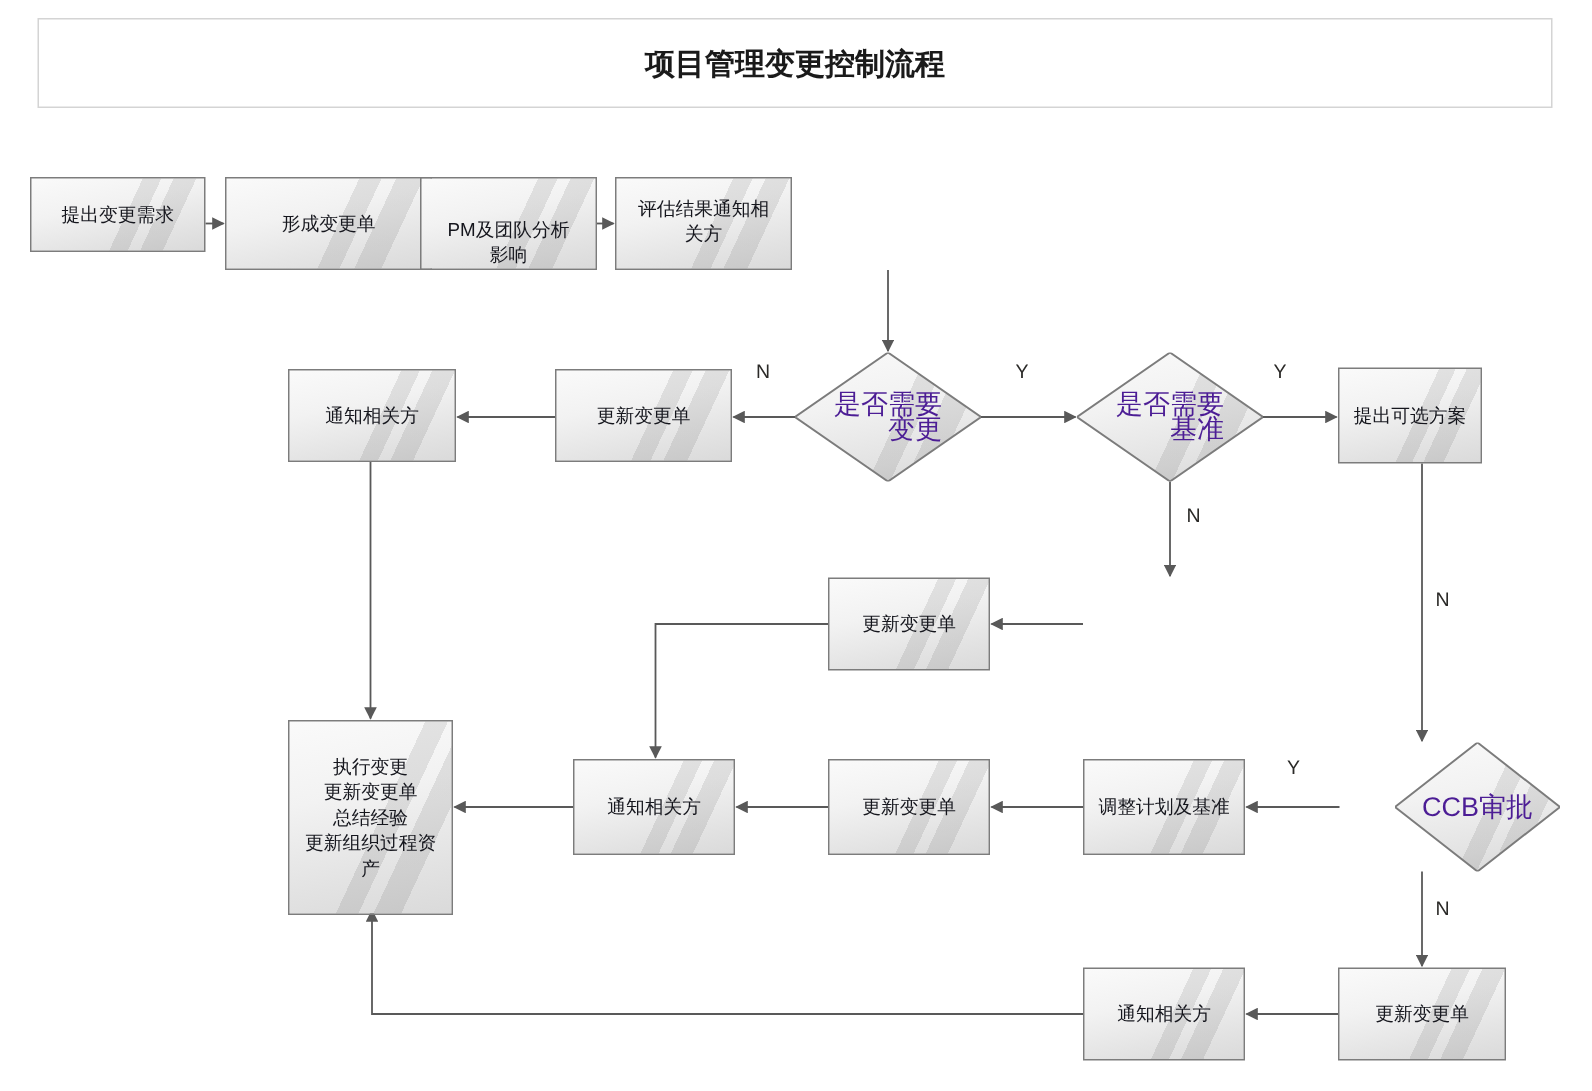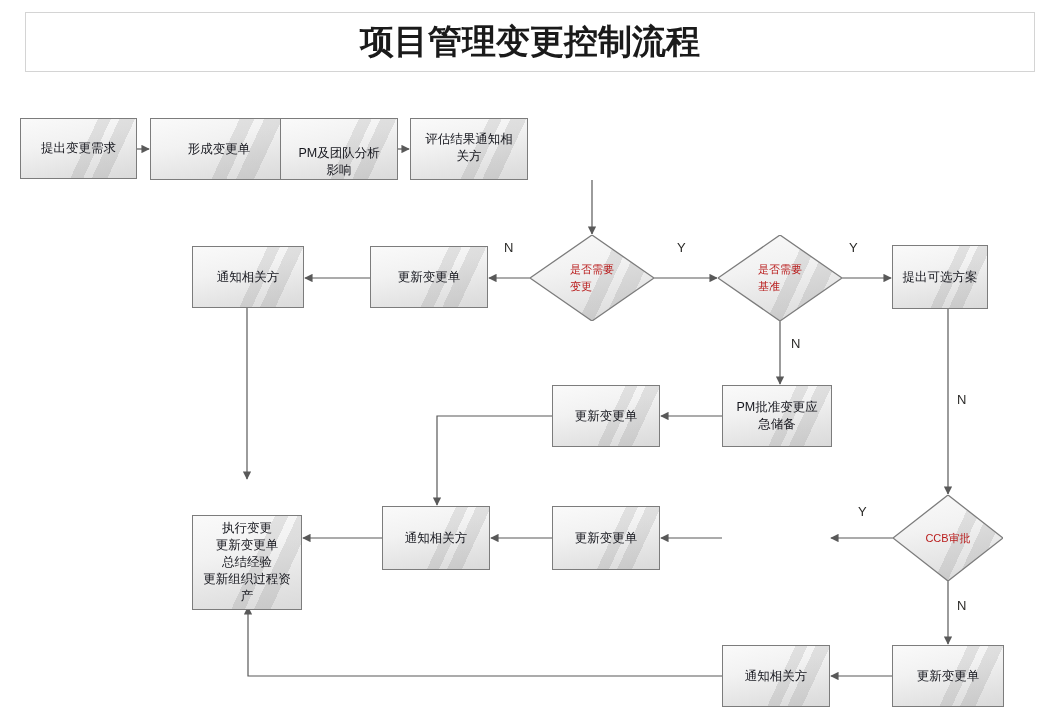--- a/index.html
+++ b/index.html
@@ -25,21 +25,21 @@
     width: 1010px;
     height: 60px;
     border: 1px solid #d4d4d4;
     background: #ffffff;
     box-sizing: border-box;
     display: flex;
     align-items: center;
     justify-content: center;
   }
   #title-text {
-    font-size: 34px;
+    font-size: 20px;
     font-weight: bold;
     color: #1a1a1a;
     letter-spacing: 0px;
     font-family: "DejaVu Sans", "Liberation Sans", sans-serif;
   }
   
   .node {
     position: absolute;
     box-sizing: border-box;
     border: 1px solid #7c7c7c;
@@ -92,25 +92,25 @@
     inset: 0;
     z-index: 1;
   }
   .diamond .dlbl {
     position: absolute;
     inset: 0;
     z-index: 2;
     display: flex;
     align-items: center;
     justify-content: center;
-    font-size: 11px;
+    font-size: 18px;
     line-height: 17px;
-    color: #b91c1c;
+    color: #4c1d95;
     white-space: pre-line;
-    text-align: left;
+    text-align: right;
   }
   
   .conn-label {
     position: absolute;
     font-size: 13px;
     color: #2b2a28;
     font-family: "Liberation Sans", "DejaVu Sans", sans-serif;
     z-index: 5;
   }
   #edges {
@@ -172,21 +172,21 @@
       <path d="M247,308 L247,479"></path>
 
       <path d="M948,581 L948,644"></path>
 
       <path d="M892,676 L831,676"></path>
 
       <path d="M722,676 L248,676 L248,607"></path>
     </g>
   </svg>
 
-  <div class="node proc" style="left:20px; top:118px; width:117px; height:61px;">
+  <div class="node proc" style="left:20px; top:118px; width:117px; height:50px;">
     <span class="lbl">提出变更需求</span>
   </div>
 
   <div class="node proc" style="left:150px; top:118px; width:138px; height:62px;">
     <span class="lbl">形成变更单</span>
   </div>
 
   <div class="node proc" style="left:280px; top:118px; width:118px; height:62px;align-items:flex-end;">
     <span class="lbl">PM及团队分析
 影响</span>
@@ -220,47 +220,46 @@
   </div>
 
   <div class="node proc" style="left:370px; top:246px; width:118px; height:62px;">
     <span class="lbl">更新变更单</span>
   </div>
 
   <div class="node proc" style="left:192px; top:246px; width:112px; height:62px;">
     <span class="lbl">通知相关方</span>
   </div>
 
-  <div class="node proc" style="left:722px; top:385px; width:110px; height:62px;">
-    <span class="lbl">PM批准变更应
-急储备</span>
-  </div>
 
   <div class="node proc" style="left:552px; top:385px; width:108px; height:62px;">
     <span class="lbl">更新变更单</span>
   </div>
 
-  <div class="node proc" style="left:192px; top:480px; width:110px; height:95px;margin-top:35px;">
+  <div class="node proc" style="left:192px; top:480px; width:110px; height:130px;">
     <span class="lbl">执行变更
 更新变更单
 总结经验
 更新组织过程资
 产</span>
   </div>
 
   <div class="node proc" style="left:382px; top:506px; width:108px; height:64px;">
     <span class="lbl">通知相关方</span>
   </div>
 
   <div class="node proc" style="left:552px; top:506px; width:108px; height:64px;">
     <span class="lbl">更新变更单</span>
   </div>
 
-
-  <div class="diamond" style="left:893px; top:495px; width:110px; height:86px;text-decoration:underline;">
+  <div class="node proc" style="left:722px; top:506px; width:108px; height:64px;">
+    <span class="lbl">调整计划及基准</span>
+  </div>
+
+  <div class="diamond" style="left:930px; top:495px; width:110px; height:86px;text-decoration:underline;">
     <div class="dshape"></div>
     <svg class="dborder" viewBox="0 0 110 86" preserveAspectRatio="none">
       <polygon points="55,0 110,43 55,86 0,43" fill="none" stroke="#7c7c7c" stroke-width="1.3"></polygon>
     </svg>
     <div class="dlbl">CCB审批</div>
   </div>
 
   <div class="node proc" style="left:722px; top:645px; width:108px; height:62px;">
     <span class="lbl">通知相关方</span>
   </div>

